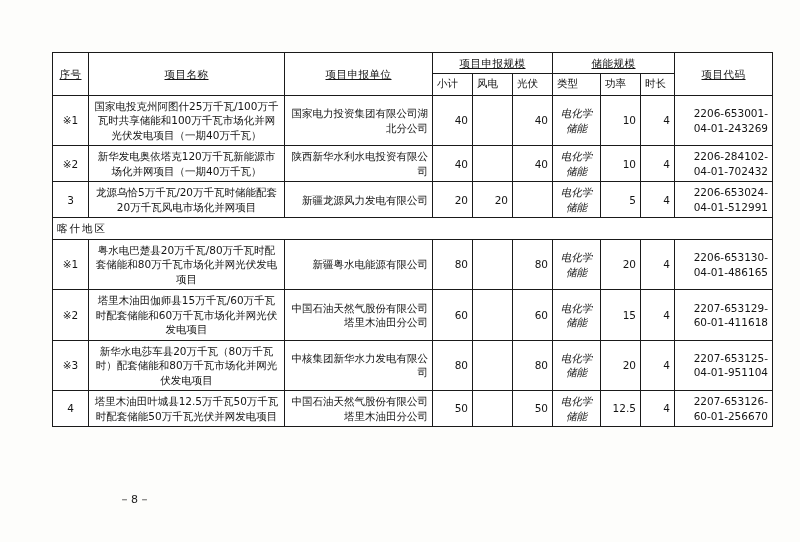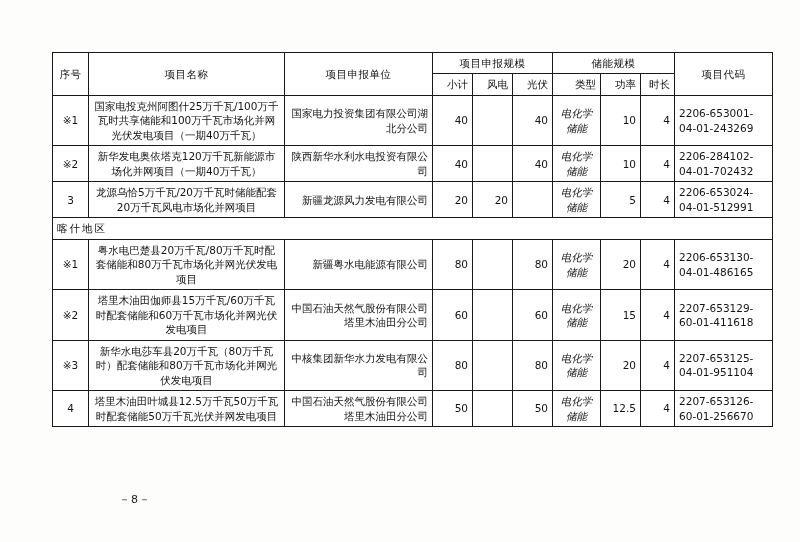--- a/index.html
+++ b/index.html
@@ -37,24 +37,26 @@
     padding: 3px 4px;
     font-size: 10.5px;
     line-height: 1.38;
     vertical-align: middle;
     font-weight: normal;
   }
   .hdr {
     text-align: center;
     font-size: 11.5px;
     letter-spacing: 0.5px;
+    text-decoration: underline;
   }
   .hdr-sub {
-    text-align: right;
-    font-size: 10.5px;
+    text-align: left;
+    font-size: 10.5px;
+    font-family: Liberation Mono, monospace;
   }
   .c-seq {
     text-align: center;
     font-size: 10.5px;
     white-space: nowrap;
   }
   .c-name {
     text-align: center;
     padding-left: 6px;
     padding-right: 6px;
@@ -70,21 +72,21 @@
     text-align: right;
     font-size: 10.5px;
   }
   .c-type {
     text-align: center;
     font-size: 10.5px;
     line-height: 1.5;
     font-style: italic;
   }
   .c-code {
-    text-align: left;
+    text-align: right;
     font-size: 10.5px;
     line-height: 1.5;
   }
   .region-row td {
     font-size: 12px;
     letter-spacing: 2px;
     padding: 5px 0;
   }
   .footer {
     position: absolute;

